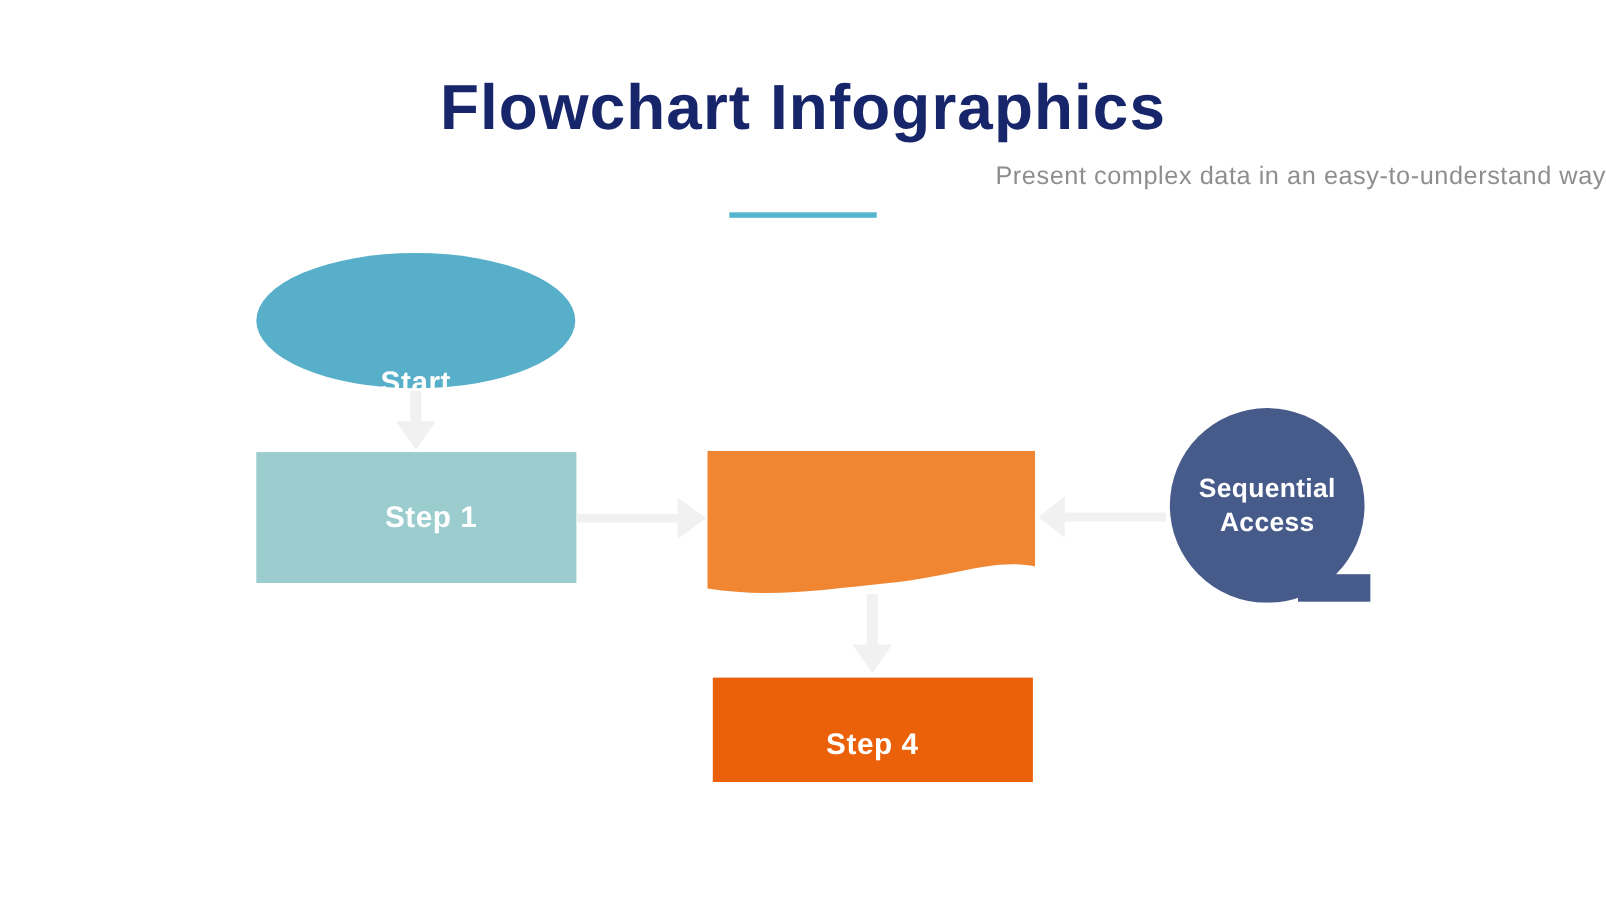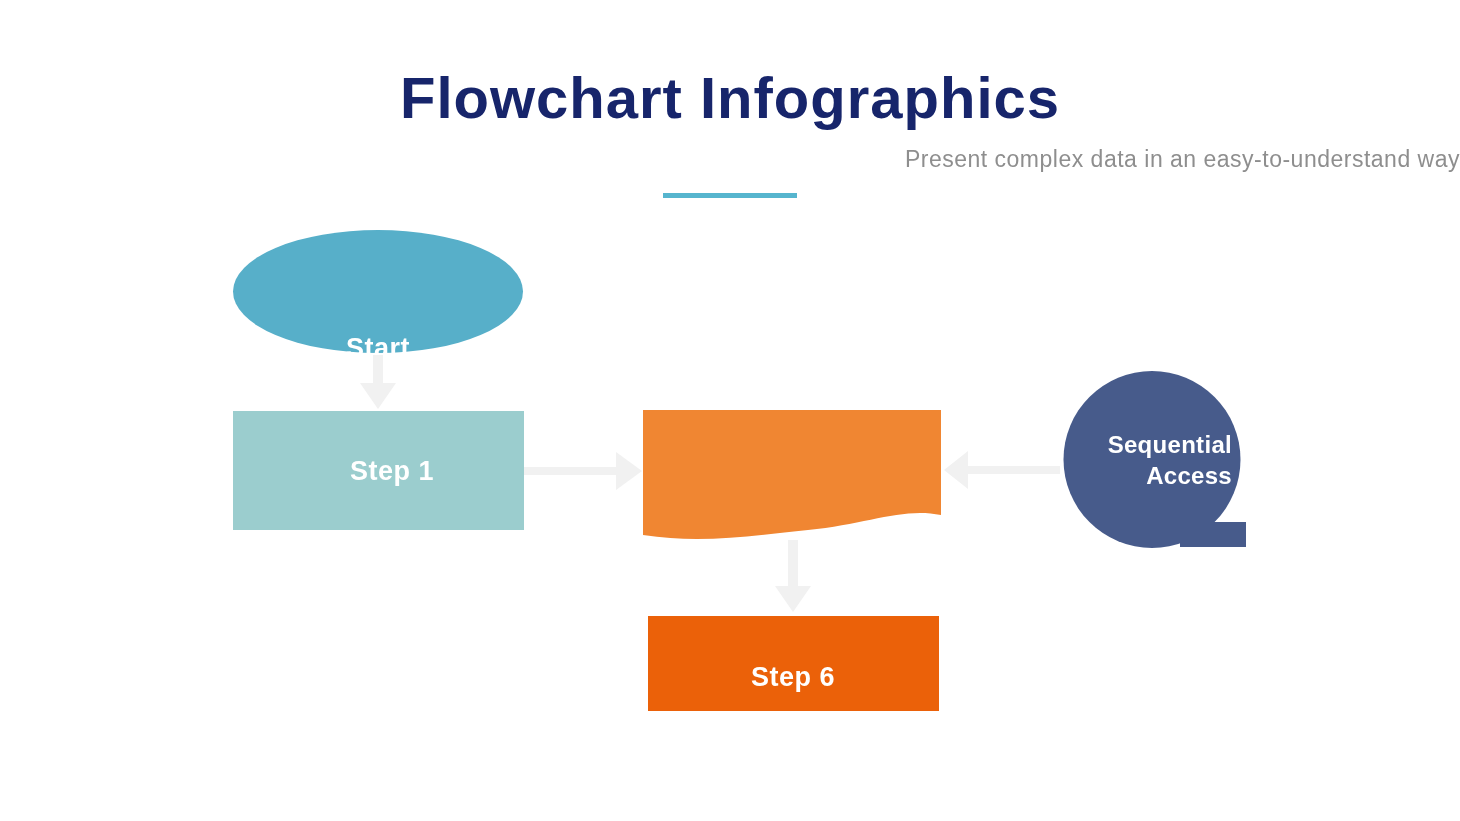--- a/index.html
+++ b/index.html
@@ -80,21 +80,21 @@
   .sequential-label {
     position: absolute;
     left: 1072px; top: 460px;
     width: 160px;
     transform: translateY(-50%);
     color: #FFFFFF;
     font-weight: 700;
     font-size: 24px;
     letter-spacing: 0.3px;
     line-height: 1.3;
-    text-align: right;
+    text-align: center;
   }
   .connector { position: absolute; }
 </style>
 </head>
 <body>
 
 <div class="canvas">
 
   <h1 class="page-title">Flowchart Infographics</h1>
   <div class="page-subtitle">Present complex data in an easy-to-understand way</div>
@@ -130,21 +130,21 @@
     </svg>
   </div>
 
   <div class="connector" style="left:775px; top:540px;">
     <svg width="36" height="72" viewBox="0 0 36 72">
       <polygon points="13,0 23,0 23,46 36,46 18,72 0,46 13,46" fill="#F1F1F1"></polygon>
     </svg>
   </div>
 
   <div class="node-step2"></div>
-  <div class="node-label" style="left:793px; top:677px;">Step 6</div>
+  <div class="node-label" style="left:793px; top:677px;">Step 4</div>
 
   <div class="node-sequential">
     <svg width="184" height="177" viewBox="0 0 184 177">
       <circle cx="90" cy="88.5" r="88.5" fill="#475B8B"></circle>
       <rect x="118" y="151" width="66" height="25" fill="#475B8B"></rect>
     </svg>
   </div>
   <div class="sequential-label">Sequential Access</div>
 
 </div>

